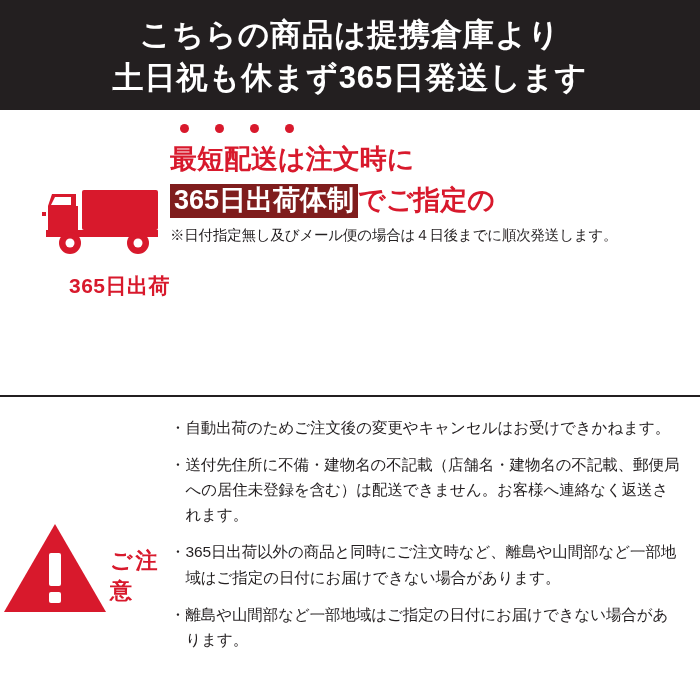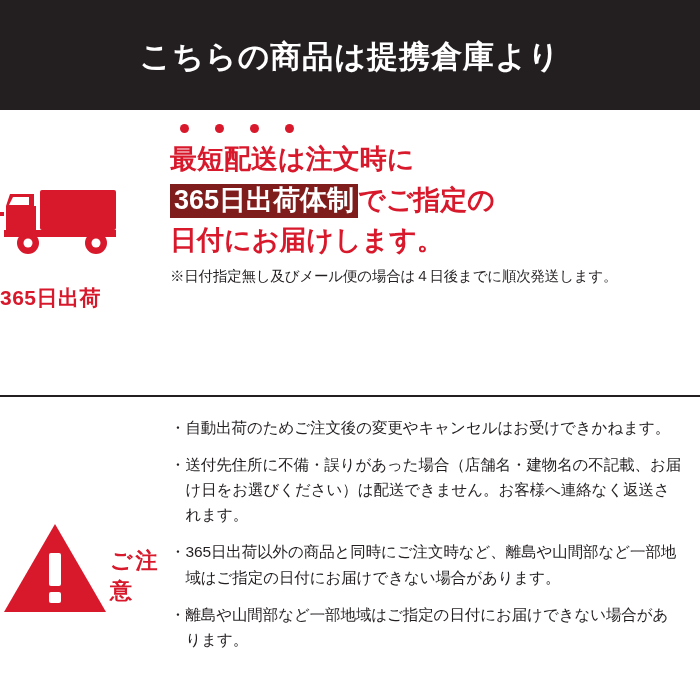--- a/index.html
+++ b/index.html
@@ -45,25 +45,24 @@
     display: flex;
     padding: 14px 0 0 0;
     box-sizing: border-box;
     height: 285px;
   }
   .mid-left {
     width: 170px;
     flex: 0 0 170px;
     display: flex;
     flex-direction: column;
-    align-items: flex-start;
+    align-items: flex-end;
     justify-content: flex-start;
     padding-top: 52px;
     box-sizing: border-box;
-    gap: 12px;
   }
   .truck-wrap {
     width: 128px;
     height: 86px;
     position: relative;
   }
   .truck-label {
     color: #d8192c;
     font-size: 21px;
     font-weight: bold;
@@ -158,20 +157,21 @@
     flex: 1 1 auto;
   }
 </style>
 </head>
 <body>
 
 <div id="page">
 
   <div class="header">
     <div class="header-line">こちらの商品は提携倉庫より</div>
+    <div class="header-line">土日祝も休まず365日発送します</div>
   </div>
 
   <div class="mid">
 
     <div class="mid-left">
       <div class="truck-wrap">
         <svg width="128" height="86" viewBox="0 0 128 86" xmlns="http://www.w3.org/2000/svg">
           <g fill="#d8192c">
 
             <rect x="40" y="14" width="76" height="40" rx="2"></rect>
@@ -198,21 +198,20 @@
 
     <div class="mid-right">
       <div class="dots">
         <span class="dot"></span>
         <span class="dot"></span>
         <span class="dot"></span>
         <span class="dot"></span>
       </div>
       <div class="red-line">最短配送は注文時に</div>
       <div class="red-line"><span class="hl">365日出荷体制</span><span>でご指定の</span></div>
-      <div class="red-line">日付にお届けします。</div>
       <div class="note">※日付指定無し及びメール便の場合は４日後までに順次発送します。</div>
     </div>
   </div>
 
   <div class="divider"></div>
 
   <div class="caution">
     <div class="caution-left">
       <div>
         <svg width="110" height="96" viewBox="0 0 110 96" xmlns="http://www.w3.org/2000/svg">
@@ -224,21 +223,21 @@
       <div class="caution-label">ご注意</div>
     </div>
 
     <div class="caution-right">
       <div class="bullet-item">
         <span class="bullet-mark">・</span>
         <span class="bullet-text">自動出荷のためご注文後の変更やキャンセルはお受けできかねます。</span>
       </div>
       <div class="bullet-item">
         <span class="bullet-mark">・</span>
-        <span class="bullet-text">送付先住所に不備・誤りがあった場合（店舗名・建物名の不記載、お届け日をお選びください）は配送できません。お客様へ連絡なく返送されます。</span>
+        <span class="bullet-text">送付先住所に不備・建物名の不記載（店舗名・建物名の不記載、郵便局への居住未登録を含む）は配送できません。お客様へ連絡なく返送されます。</span>
       </div>
       <div class="bullet-item">
         <span class="bullet-mark">・</span>
         <span class="bullet-text">365日出荷以外の商品と同時にご注文時など、離島や山間部など一部地域はご指定の日付にお届けできない場合があります。</span>
       </div>
       <div class="bullet-item">
         <span class="bullet-mark">・</span>
         <span class="bullet-text">離島や山間部など一部地域はご指定の日付にお届けできない場合があります。</span>
       </div>
     </div>

